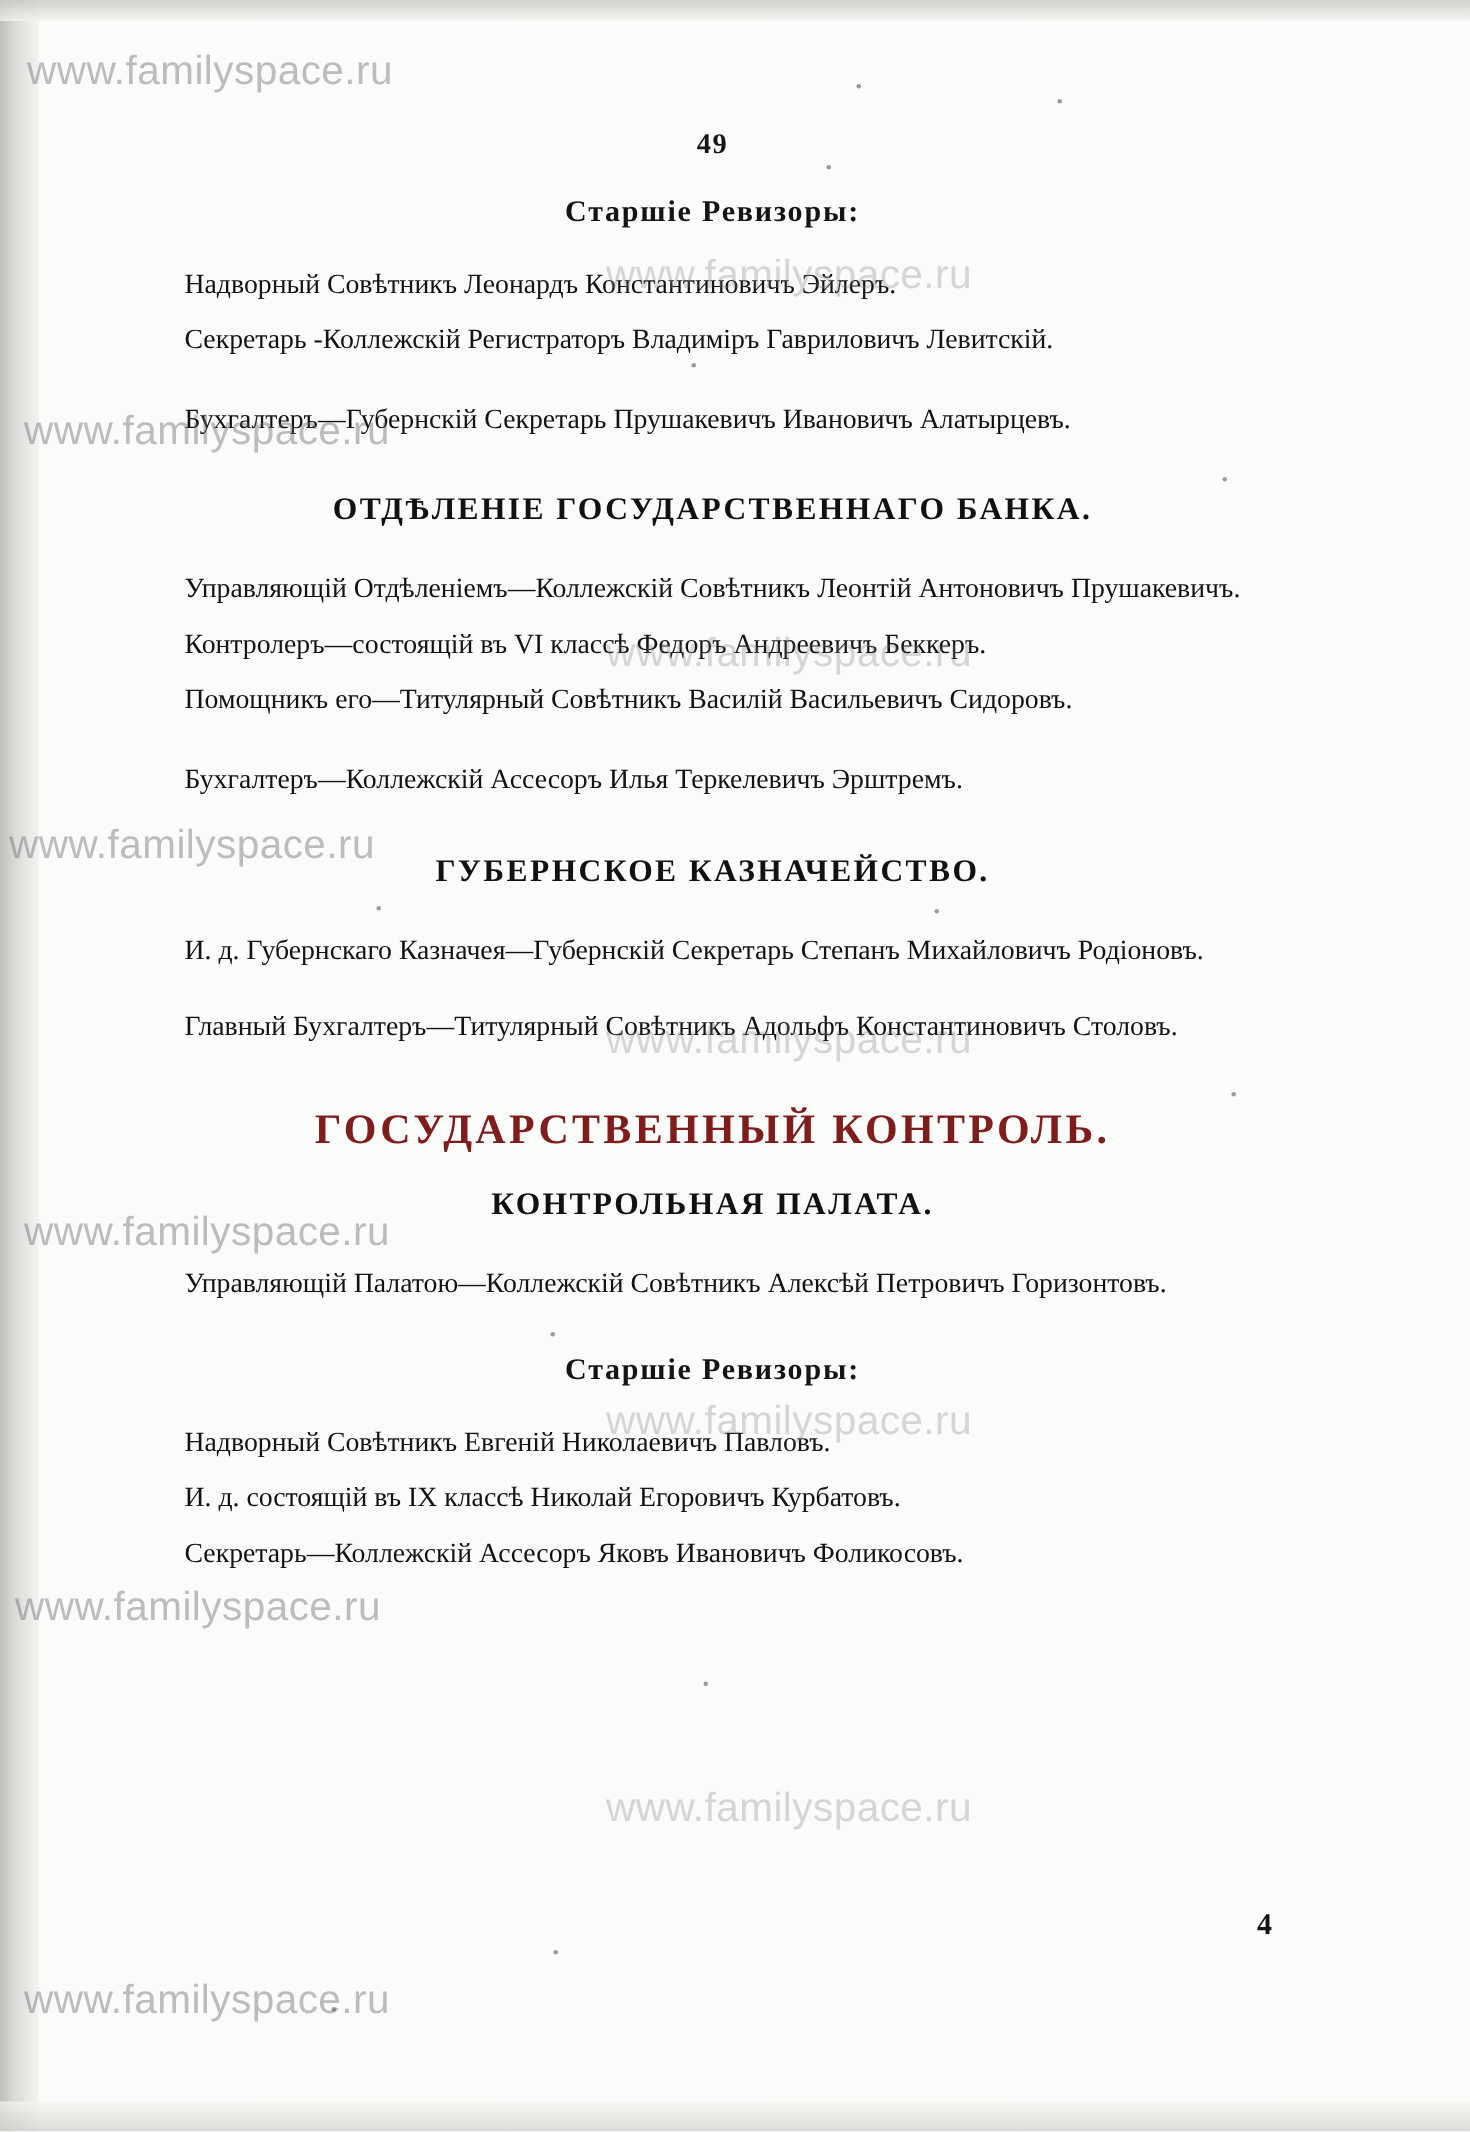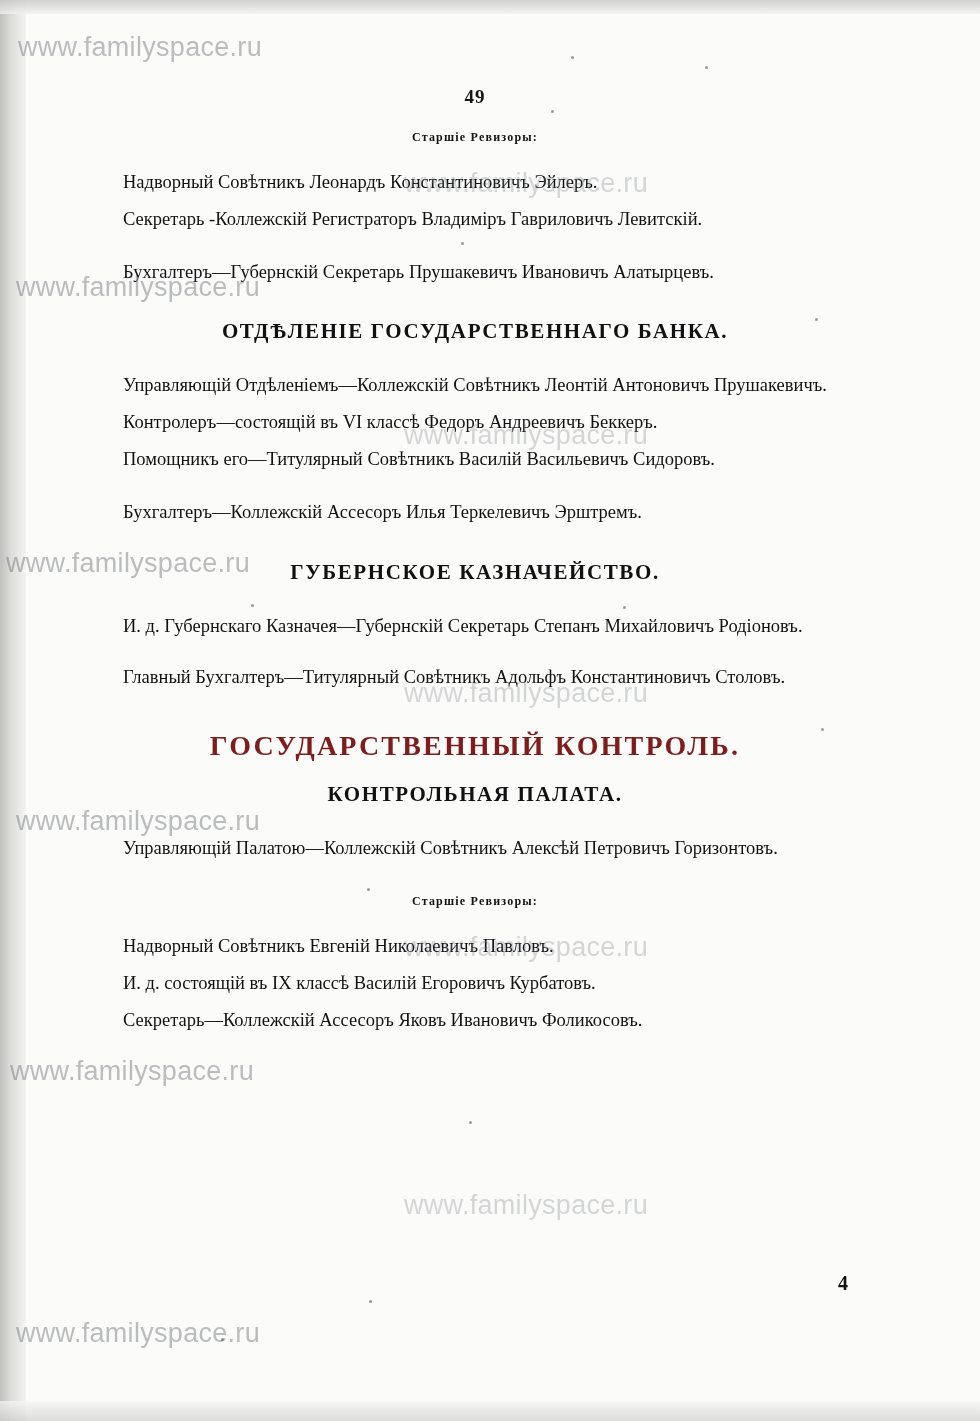--- a/index.html
+++ b/index.html
@@ -54,21 +54,21 @@
   .page-num-top {
     text-align: center;
     font-size: 19px;
     font-weight: bold;
     letter-spacing: 1px;
     color: #17171a;
     margin-bottom: 22px;
   }
   .section-head-sm {
     text-align: center;
-    font-size: 12px;
+    font-size: 20px;
     font-weight: bold;
     letter-spacing: 1.2px;
     color: #141416;
     margin: 0 0 24px 0;
   }
   .section-head-md {
     text-align: center;
     font-size: 21px;
     font-weight: bold;
     letter-spacing: 1.6px;
@@ -151,21 +151,21 @@
       <div class="gap-sm"></div>
       <p class="entry">Главный Бухгалтеръ—Титулярный Совѣтникъ Адольфъ Константиновичъ Столовъ.</p>
 
       <div class="section-head-lg">ГОСУДАРСТВЕННЫЙ КОНТРОЛЬ.</div>
 
       <div class="section-head-md" style="margin-top:6px;">КОНТРОЛЬНАЯ ПАЛАТА.</div>
       <p class="entry">Управляющій Палатою—Коллежскій Совѣтникъ Алексѣй Петровичъ Горизонтовъ.</p>
 
       <div class="section-head-sm" style="margin-top:32px;">Старшіе Ревизоры:</div>
       <p class="entry tight">Надворный Совѣтникъ Евгеній Николаевичъ Павловъ.</p>
-      <p class="entry tight">И. д. состоящій въ IX классѣ Василій Егоровичъ Курбатовъ.</p>
+      <p class="entry tight">И. д. состоящій въ IX классѣ Николай Егоровичъ Курбатовъ.</p>
       <p class="entry tight">Секретарь—Коллежскій Ассесоръ Яковъ Ивановичъ Фоликосовъ.</p>
 
     </div>
 
     <div class="page-num-bottom">4</div>
   </div>
 
   <div class="wm dark" style="left:18px;  top:32px;">www.familyspace.ru</div>
   <div class="wm" style="left:404px; top:168px;">www.familyspace.ru</div>
   <div class="wm dark" style="left:16px;  top:272px;">www.familyspace.ru</div>

